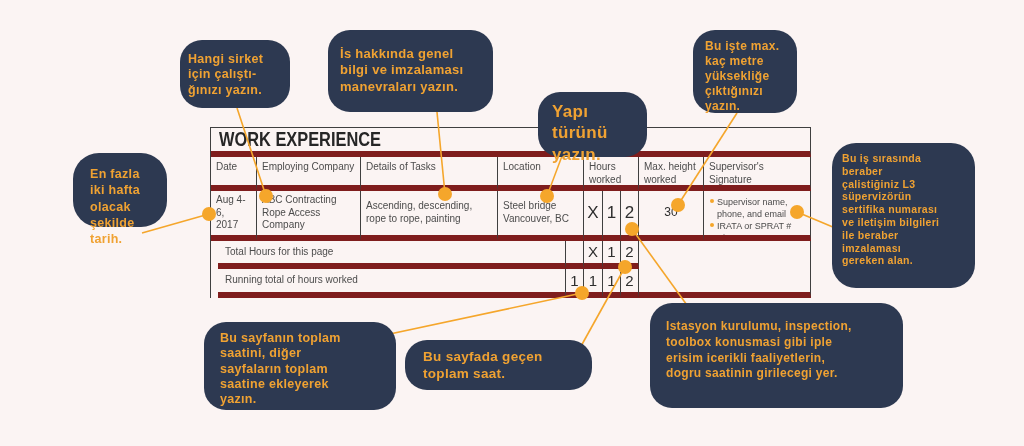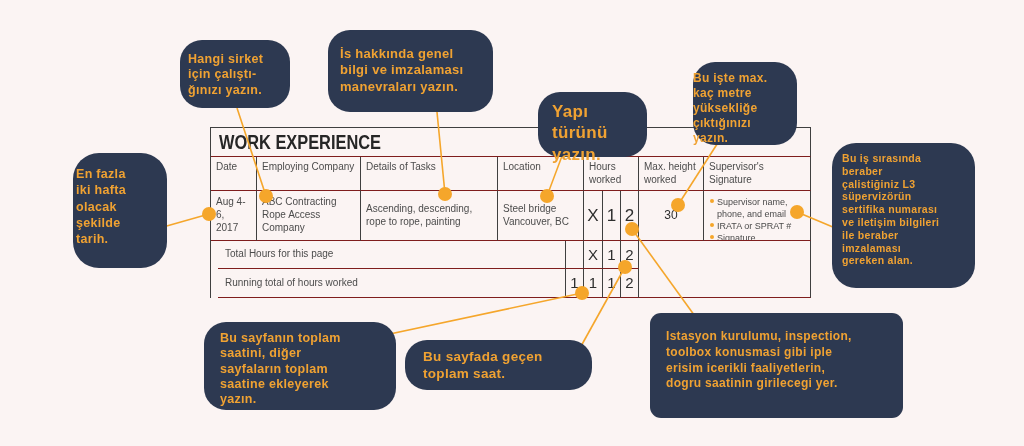--- a/index.html
+++ b/index.html
@@ -12,38 +12,38 @@
   .overlay{position:absolute; left:0; top:0; z-index:5; pointer-events:none;}
   
   .callout{
     position:absolute; z-index:6; box-sizing:border-box;
     background:#2d3951; color:#f0a232; font-weight:bold;
     border-radius:22px; white-space:pre-line; letter-spacing:.3px;
   }
   .co-employing{left:180px; top:40px;  width:110px; height:68px;  padding:12px 8px; font-size:12.5px; line-height:1.22;}
   .co-tasks    {left:328px; top:30px;  width:165px; height:82px;  padding:16px 12px; font-size:13px;   line-height:1.25;}
   .co-location {left:538px; top:52px;  width:109px; height:65px;  padding:9px 14px;  font-size:17px;   line-height:1.25;margin-top:40px;}
-  .co-height   {left:693px; top:30px;  width:104px; height:83px;  padding:9px 0;  font-size:12px;   line-height:1.25;margin-top:32px;}
-  .co-date     {left:73px;  top:153px; width:94px;  height:115px; padding:13px 3px; font-size:12.5px; line-height:1.3; border-radius:26px;}
+  .co-height   {left:693px; top:30px;  width:104px; height:83px;  padding:9px 12px;  font-size:12px;   line-height:1.25;}
+  .co-date     {left:73px;  top:153px; width:94px;  height:74px; padding:13px 17px; font-size:12.5px; line-height:1.3; border-radius:26px;}
   .co-supervisor{left:832px;top:143px; width:143px; height:145px; padding:9px 10px;  font-size:10.5px; line-height:1.22; border-radius:24px;}
   .co-running  {left:168px; top:322px; width:192px; height:88px;  padding:9px 16px;  font-size:12.5px; line-height:1.22;margin-left:36px;}
   .co-pagetotal{left:405px; top:340px; width:187px; height:50px;  padding:9px 18px;  font-size:13.5px; line-height:1.25;}
-  .co-hours    {left:650px; top:313px; width:253px; height:105px; padding:16px 16px; font-size:12px;   line-height:1.32;border-radius:11px;}
+  .co-hours    {left:650px; top:303px; width:253px; height:105px; padding:16px 16px; font-size:12px;   line-height:1.32;}
   
   .logtable{
     position:absolute; left:210px; top:127px; z-index:1;
     width:600px; height:170px;
     display:grid;
     grid-template-columns:46px 104px 137px 68px 18px 19px 18px 18px 65px 107px;
     grid-template-rows:29px 34px 50px 28px 29px;
     border-top:1px solid #3f3f3f; border-left:1px solid #3f3f3f;
     color:#4c4c4c;
   }
   .cell{
-    border-right:1px solid #3f3f3f; border-bottom:1px solid #7f1d1d;
+    border-right:1px solid #3f3f3f; border-bottom:6px solid #7f1d1d;
     box-sizing:border-box; padding:4px 5px; font-size:10px; line-height:1.28;
     overflow:hidden;
   }
   .title-cell{grid-column:1 / -1; display:flex; align-items:center; padding:0 0 0 8px;}
   .title-text{
     font-size:21px; font-weight:bold; color:#262626; letter-spacing:0;
     transform:scaleX(.78); transform-origin:left center; white-space:nowrap;
   }
   .head{color:#4c4c4c;}
   .span-loc{grid-column:4 / 6;}

